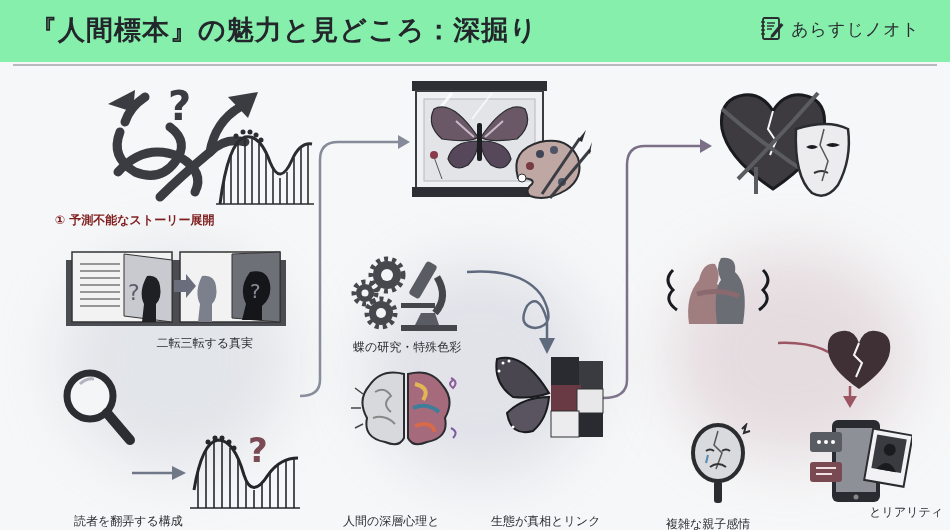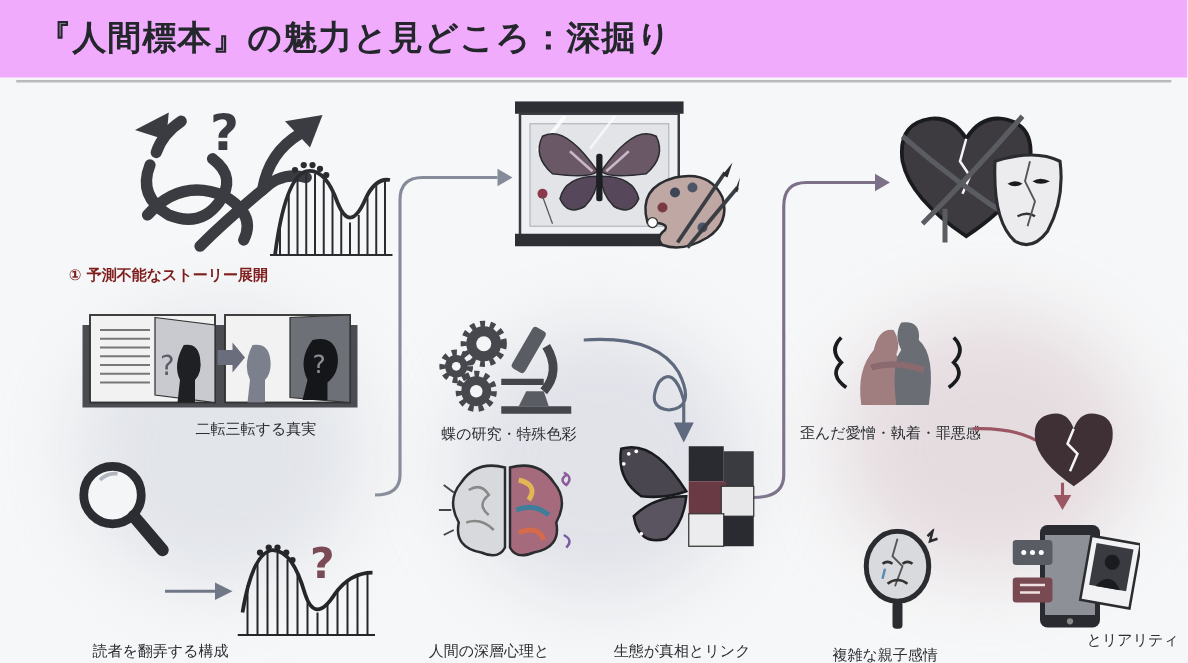--- a/index.html
+++ b/index.html
@@ -5,21 +5,21 @@
   * { box-sizing: border-box; margin: 0; padding: 0; }
   html, body { width: 950px; height: 530px; overflow: hidden; }
   body {
     background: #f6f7f8;
     font-family: "DejaVu Sans", "Liberation Sans", sans-serif;
     color: #1f2226;
     position: relative;
   }
   .header {
     position: absolute; left: 0; top: 0; width: 950px; height: 62px;
-    background: #f0abfc;
+    background: #86efac;
   }
   .title {
     position: absolute; left: 30px; top: 12px;
     font-size: 27px; font-weight: bold; letter-spacing: 1px; color: #23262b;
   }
   .brand {
     position: absolute; right: 30px; top: 16px; display: flex; align-items: center; gap: 6px;
   }
   .brand-name { font-size: 17px; color: #2a2d31; letter-spacing: 1px; }
   .hr { position:absolute; left:13px; top:64px; width:497px; height:2px; background:#b8babe; }
@@ -40,20 +40,38 @@
     position: absolute; font-size: 12px; color: #2a2d31; white-space: nowrap; text-align: right;
   }
   .icon { position: absolute; }
   svg { display: block; }
 </style>
 </head>
 <body>
 
 <div class="header">
   <div class="title">『人間標本』の魅力と見どころ：深掘り</div>
+  <div class="brand">
+    <span class="icon-inline">
+      <svg width="26" height="26" viewBox="0 0 26 26">
+        <rect x="4" y="2" width="16" height="21" rx="1.5" fill="none" stroke="#2a2d31" stroke-width="1.8"></rect>
+        <g stroke="#2a2d31" stroke-width="1.4">
+          <line x1="2" y1="6" x2="6" y2="6"></line>
+            <line x1="2" y1="10" x2="6" y2="10"></line>
+          <line x1="2" y1="14" x2="6" y2="14"></line>
+            <line x1="2" y1="18" x2="6" y2="18"></line>
+          <line x1="8" y1="7" x2="16" y2="7"></line>
+            <line x1="8" y1="10" x2="15" y2="10"></line>
+            <line x1="8" y1="13" x2="13" y2="13"></line>
+        </g>
+        <path d="M12 19 L22 7 L24.5 9 L14.5 21 L11.5 22 Z" fill="#2a2d31"></path>
+      </svg>
+    </span>
+    <span class="brand-name">あらすじノオト</span>
+  </div>
 </div>
 <div class="hr" style="width:1497px; max-width:924px; width:924px; left:13px;"></div>
 
 <svg style="position:absolute;left:0;top:0;" width="950" height="530">
 
   <path d="M300 396 Q320 396 320 380 L320 160 Q320 142 338 142 L398 142" fill="none" stroke="#858b98" stroke-width="2.5"></path>
   <polygon points="398,135 410,142 398,149" fill="#858b98"></polygon>
 
   <path d="M603 398 Q627 398 627 380 L627 165 Q627 146 645 146 L700 146" fill="none" stroke="#7c7089" stroke-width="2.5"></path>
   <polygon points="700,139 712,146 700,153" fill="#7c7089"></polygon>
@@ -314,21 +332,20 @@
 
   <div class="icon" style="left:33px;top:180px;">
     <svg width="110" height="80" viewBox="0 0 110 80">
       <path d="M10 20 Q0 30 10 40 Q0 50 14 60" fill="none" stroke="#1a1b1e" stroke-width="3"></path>
       <path d="M100 20 Q110 30 100 40 Q110 50 96 60" fill="none" stroke="#1a1b1e" stroke-width="3"></path>
       <path d="M36 30 Q40 12 52 14 Q58 24 54 34 Q66 40 62 74 L26 74 Q22 46 36 30Z" fill="#a07e80"></path>
       <path d="M58 8 Q74 6 72 22 Q86 34 80 74 L54 74 Q50 40 58 30 Q52 18 58 8Z" fill="#6b6d74"></path>
       <path d="M34 44 Q54 38 76 46" fill="none" stroke="#8a6a6e" stroke-width="5"></path>
     </svg>
   </div>
-  <div class="cap" style="left:10px;top:268px;">歪んだ愛憎・執着・罪悪感</div>
 
   <div class="icon" style="left:148px;top:269px;">
     <svg width="80" height="60" viewBox="0 0 80 60">
       <path d="M0 4 Q50 2 70 30 L72 40" fill="none" stroke="#9c5563" stroke-width="2.5"></path>
     </svg>
   </div>
   <div class="icon" style="left:196px;top:259px;">
     <svg width="66" height="62" viewBox="0 0 66 62">
       <path d="M33 60 Q4 40 2 22 Q0 4 16 2 Q28 0 33 14 Q38 0 50 2 Q66 4 64 22 Q62 40 33 60Z" fill="#3f3036"></path>
       <path d="M33 14 L28 26 L36 34 L30 48" fill="none" stroke="#f4f5f7" stroke-width="2"></path>

